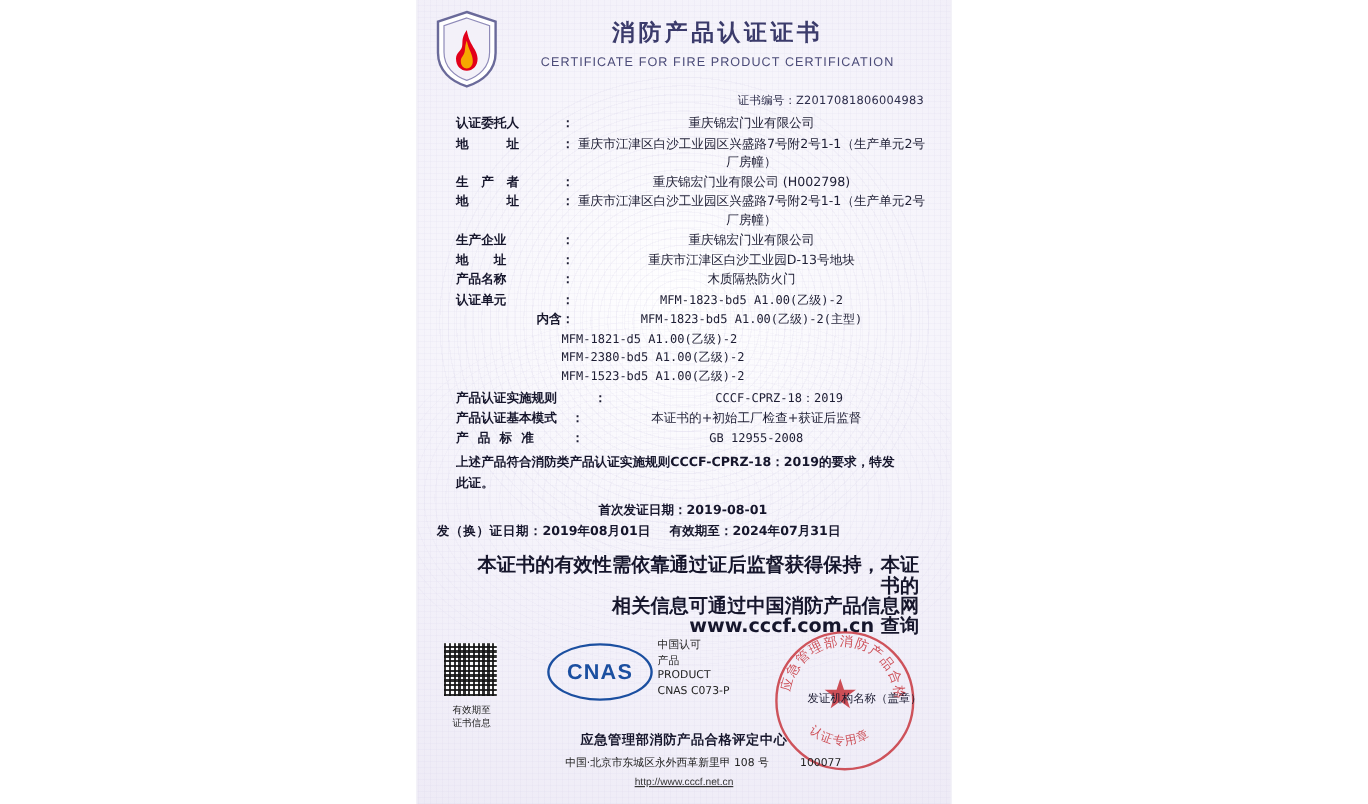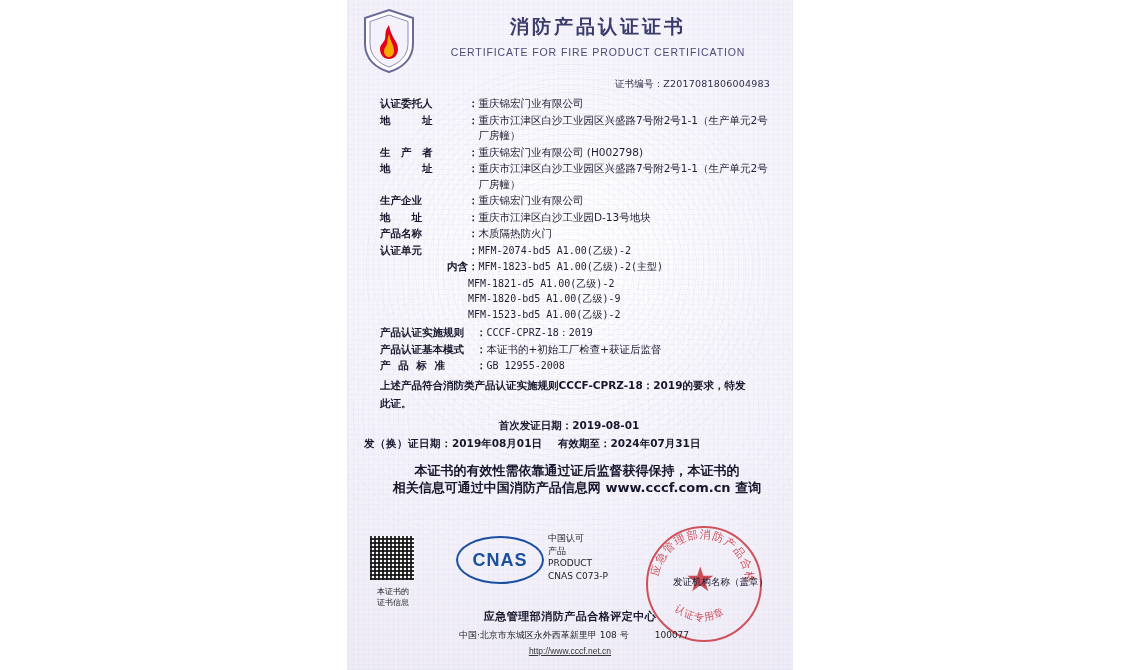--- a/index.html
+++ b/index.html
@@ -144,20 +144,21 @@
   }
   .colon {
     flex: 0 0 8px;
     font-size: 10.5px;
     font-weight: bold;
   }
   .val {
     flex: 1 1 auto;
     font-size: 10.5px;
     color: #1d1d33;
+    text-align: center;
   }
   .val.mono {
     font-family: "DejaVu Sans Mono", "Liberation Mono", monospace;
     font-size: 10px;
     letter-spacing: 0px;
   }
   .sub-list {
     padding: 0 18px 0 120px;
   }
   .sub-list .item {
@@ -196,22 +197,22 @@
   }
   .date-line-2 .k {
     flex: 0 0 88px;
     letter-spacing: 0.5px;
   }
   .date-line-2 .v1 { margin-right: 16px; }
 
   .notice {
     margin-top: 10px;
     padding: 0 26px 0 40px;
-    text-align: center;
-    font-size: 13px;
+    text-align: right;
+    font-size: 16px;
     line-height: 17px;
     color: #16162c;
     font-weight: bold;
   }
 
   
   .footer {
     position: absolute;
     left: 0;
     bottom: 0;
@@ -313,21 +314,21 @@
     width: 444px;
     text-align: center;
     font-family: "DejaVu Sans", sans-serif;
     font-size: 11px;
     font-weight: bold;
     color: #16162c;
     letter-spacing: 0.5px;
   }
   .addr-line {
     position: absolute;
-    left: 4px;
+    left: 16px;
     bottom: 28px;
     width: 444px;
     text-align: center;
     font-family: "DejaVu Sans", sans-serif;
     font-size: 9px;
     color: #222;
   }
   .addr-line .zip { margin-left: 26px; }
   .web-line {
     position: absolute;
@@ -417,36 +418,36 @@
 
         <div class="row">
           <div class="lbl">产品名称</div>
           <div class="colon">：</div>
           <div class="val">木质隔热防火门</div>
         </div>
 
         <div class="row">
           <div class="lbl">认证单元</div>
           <div class="colon">：</div>
-          <div class="val mono">MFM-2074-bd5 A1.00(乙级)-2</div>
+          <div class="val mono">MFM-1823-bd5 A1.00(乙级)-2</div>
         </div>
 
         <div class="row">
           <div class="lbl" style="flex:0 0 88px; text-align:right; padding-right:0;">内含</div>
           <div class="colon">：</div>
           <div class="val mono">MFM-1823-bd5 A1.00(乙级)-2(主型)</div>
         </div>
 
         <div class="sub-list">
           <div class="item">MFM-1821-d5 A1.00(乙级)-2</div>
-          <div class="item">MFM-1820-bd5 A1.00(乙级)-9</div>
+          <div class="item">MFM-2380-bd5 A1.00(乙级)-2</div>
           <div class="item">MFM-1523-bd5 A1.00(乙级)-2</div>
         </div>
 
-        <div class="row" style="margin-top:3px;">
+        <div class="row" style="margin-top:3px;gap:19px;">
           <div class="lbl" style="flex:0 0 96px;">产品认证实施规则</div>
           <div class="colon">：</div>
           <div class="val mono">CCCF-CPRZ-18：2019</div>
         </div>
 
         <div class="row">
           <div class="lbl" style="flex:0 0 96px;">产品认证基本模式</div>
           <div class="colon">：</div>
           <div class="val">本证书的+初始工厂检查+获证后监督</div>
         </div>
@@ -475,21 +476,21 @@
         <div class="notice">
           <div>本证书的有效性需依靠通过证后监督获得保持，本证书的</div>
           <div>相关信息可通过中国消防产品信息网 www.cccf.com.cn 查询</div>
         </div>
       </div>
 
       <div class="footer">
 
         <div class="qr"></div>
         <div class="qr-caption">
-          <div>本证书的</div>
+          <div>有效期至</div>
           <div>证书信息</div>
         </div>
 
         <div class="cnas">
           <div class="cnas-oval">CNAS</div>
         </div>
         <div class="cnas-text">
           <div>中国认可</div>
           <div>产品</div>
           <div>PRODUCT</div>

